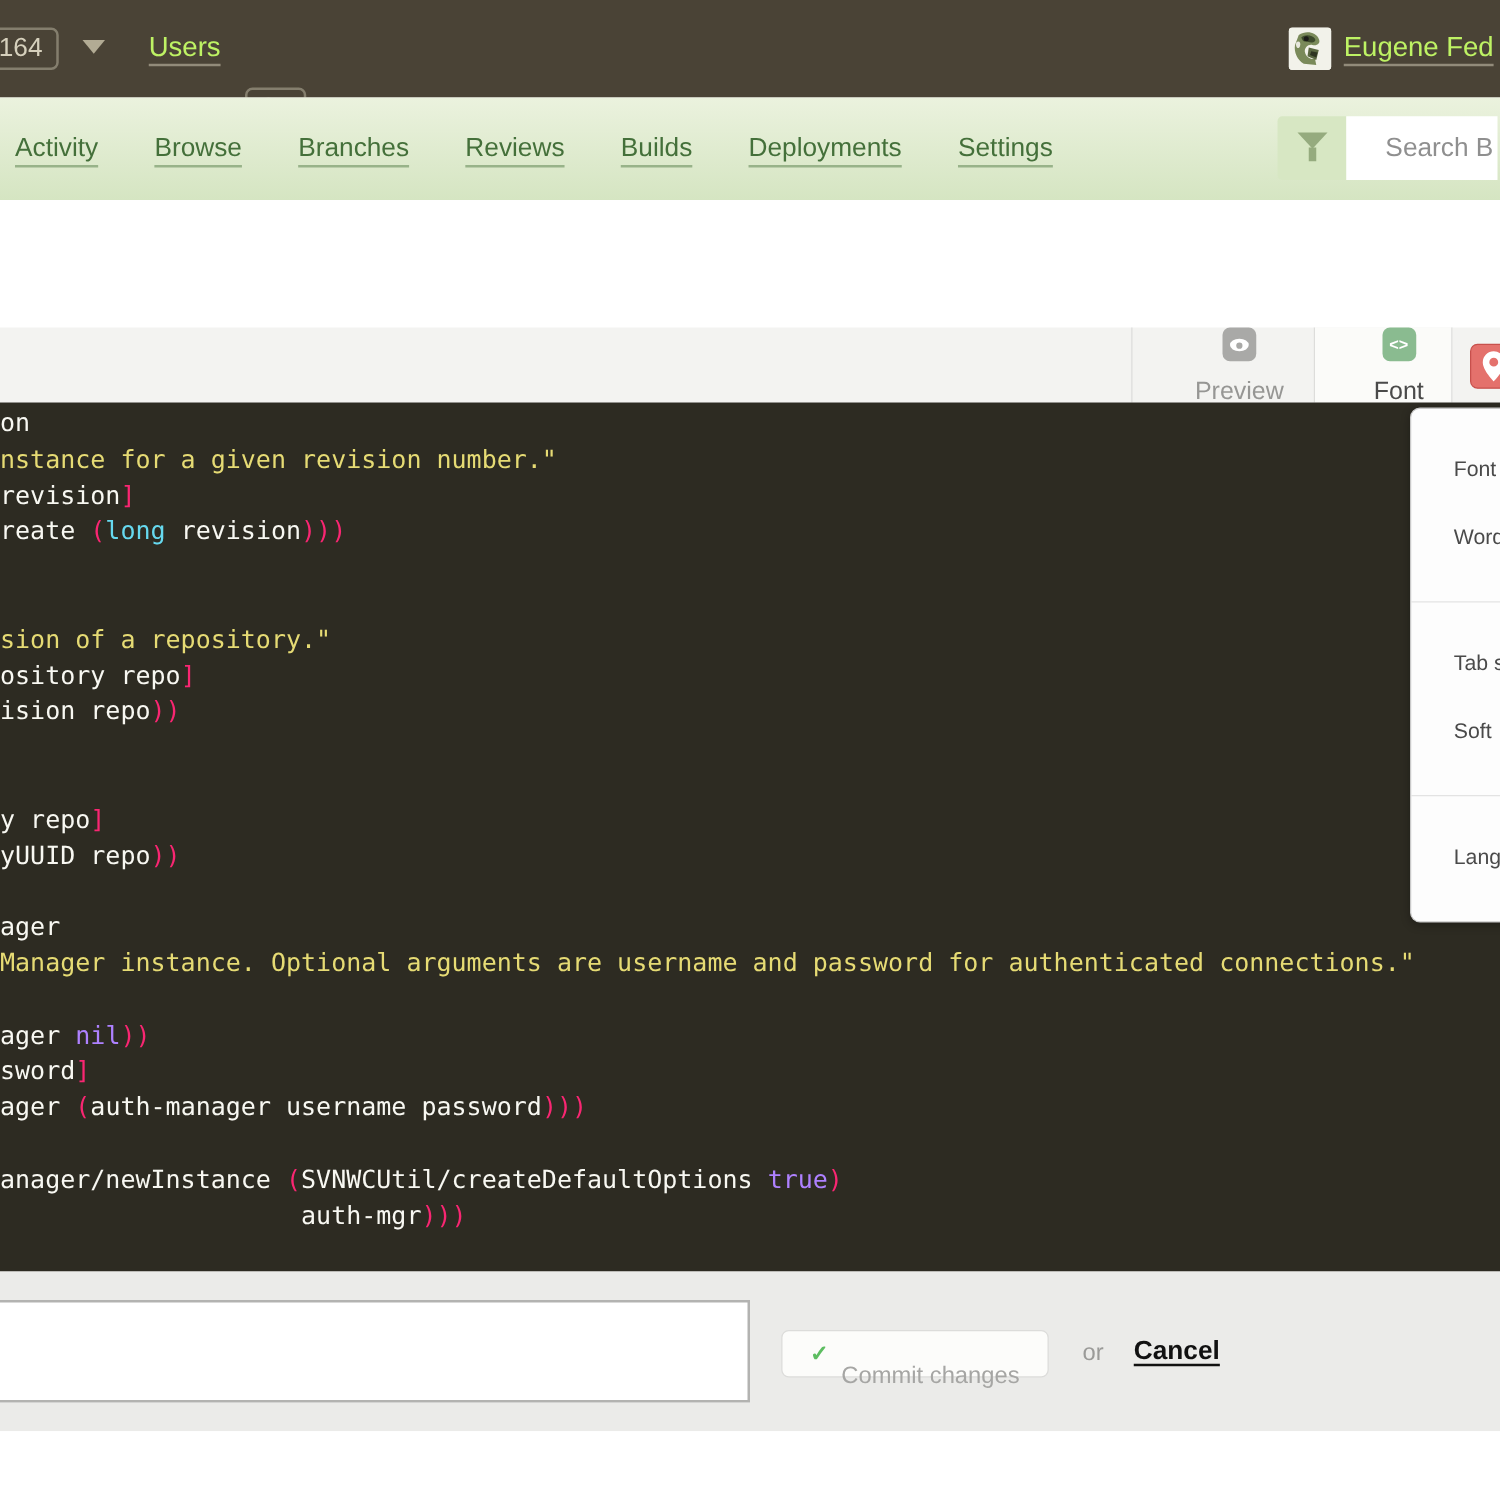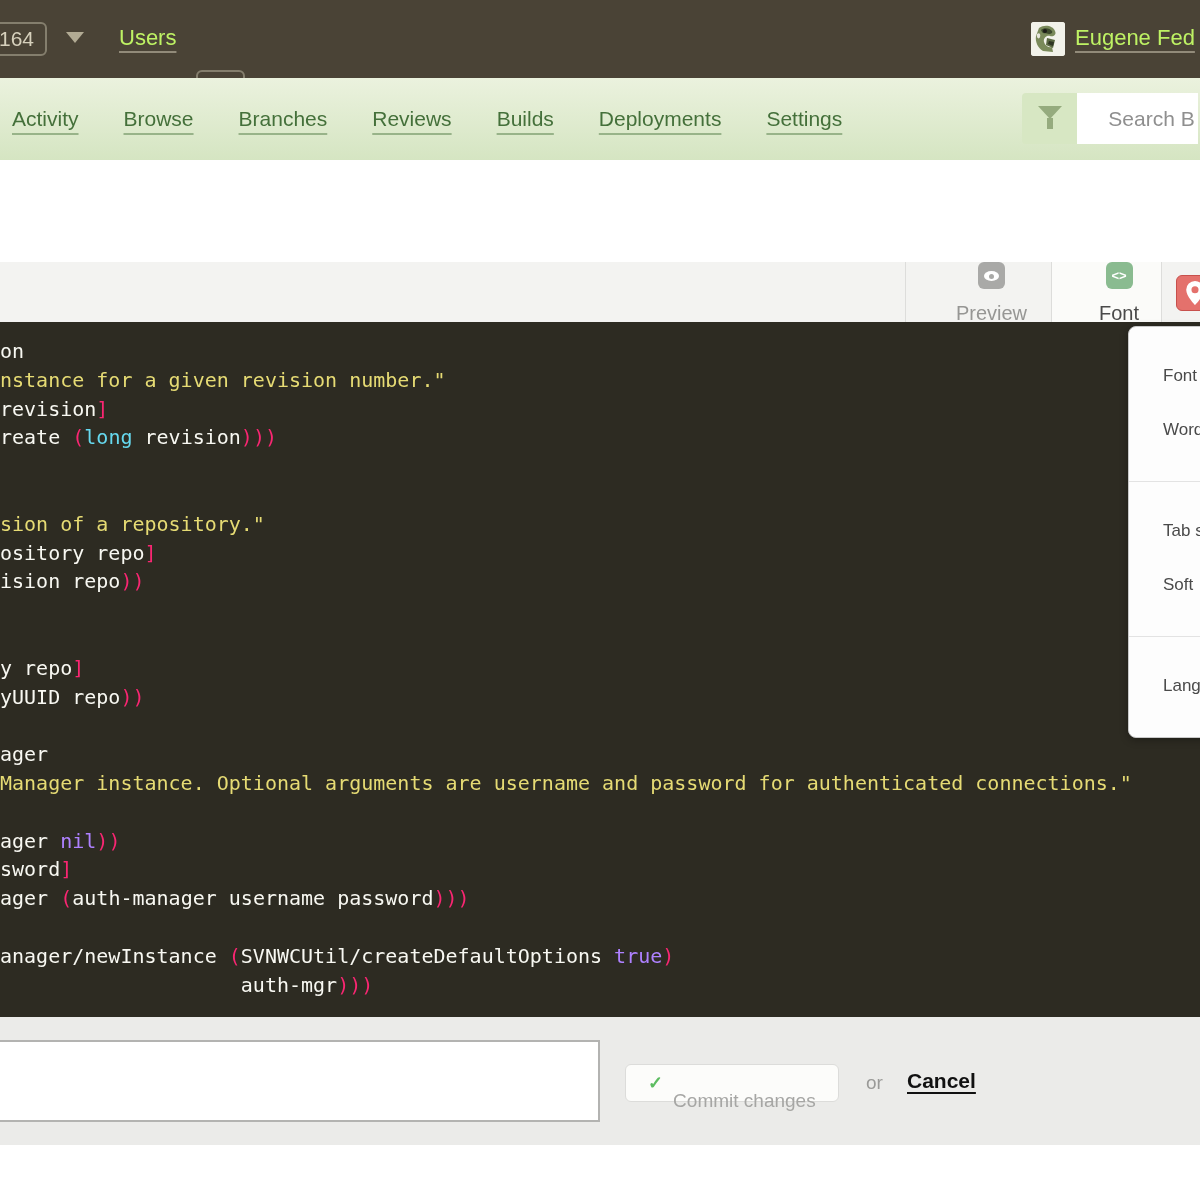--- a/index.html
+++ b/index.html
@@ -66,21 +66,21 @@
                     text-align:center; line-height:27px; letter-spacing:0; }
   .mode-label { font-size:20px; }
   .mode-tab.preview .mode-label { color:#969694; }
   .mode-tab.edit .mode-label { color:#4a4a4a; }
   .gear-btn { position:absolute; left:1176px; top:13px; width:38px; height:36px;
               background:#e4716c; border:1px solid #c7504c; border-radius:6px;
               cursor:pointer; }
 
   
   .editor { position:absolute; left:0; top:322px; width:1200px; height:756px;
-            background:#2d2b22; padding-top:15px; overflow:hidden;
+            background:#2d2b22; padding-top:2px; overflow:hidden;
             font-family:"DejaVu Sans Mono", monospace; font-size:20px;
             line-height:28.8px; white-space:pre; cursor:text; }
   .tk-w { color:#f8f8f2; } .tk-y { color:#e6db74; } .tk-p { color:#f92672; }
   .tk-c { color:#66d9ef; } .tk-v { color:#ae81ff; }
 
   
   .settings-panel { position:absolute; left:1128px; top:326px; width:250px;
                     background:#fdfdfd; border:1px solid #c9c9c9; border-radius:8px;
                     box-shadow:0 2px 8px rgba(0,0,0,.3); z-index:5; }
   .sp-group { padding:22px 0 24px 0; }

